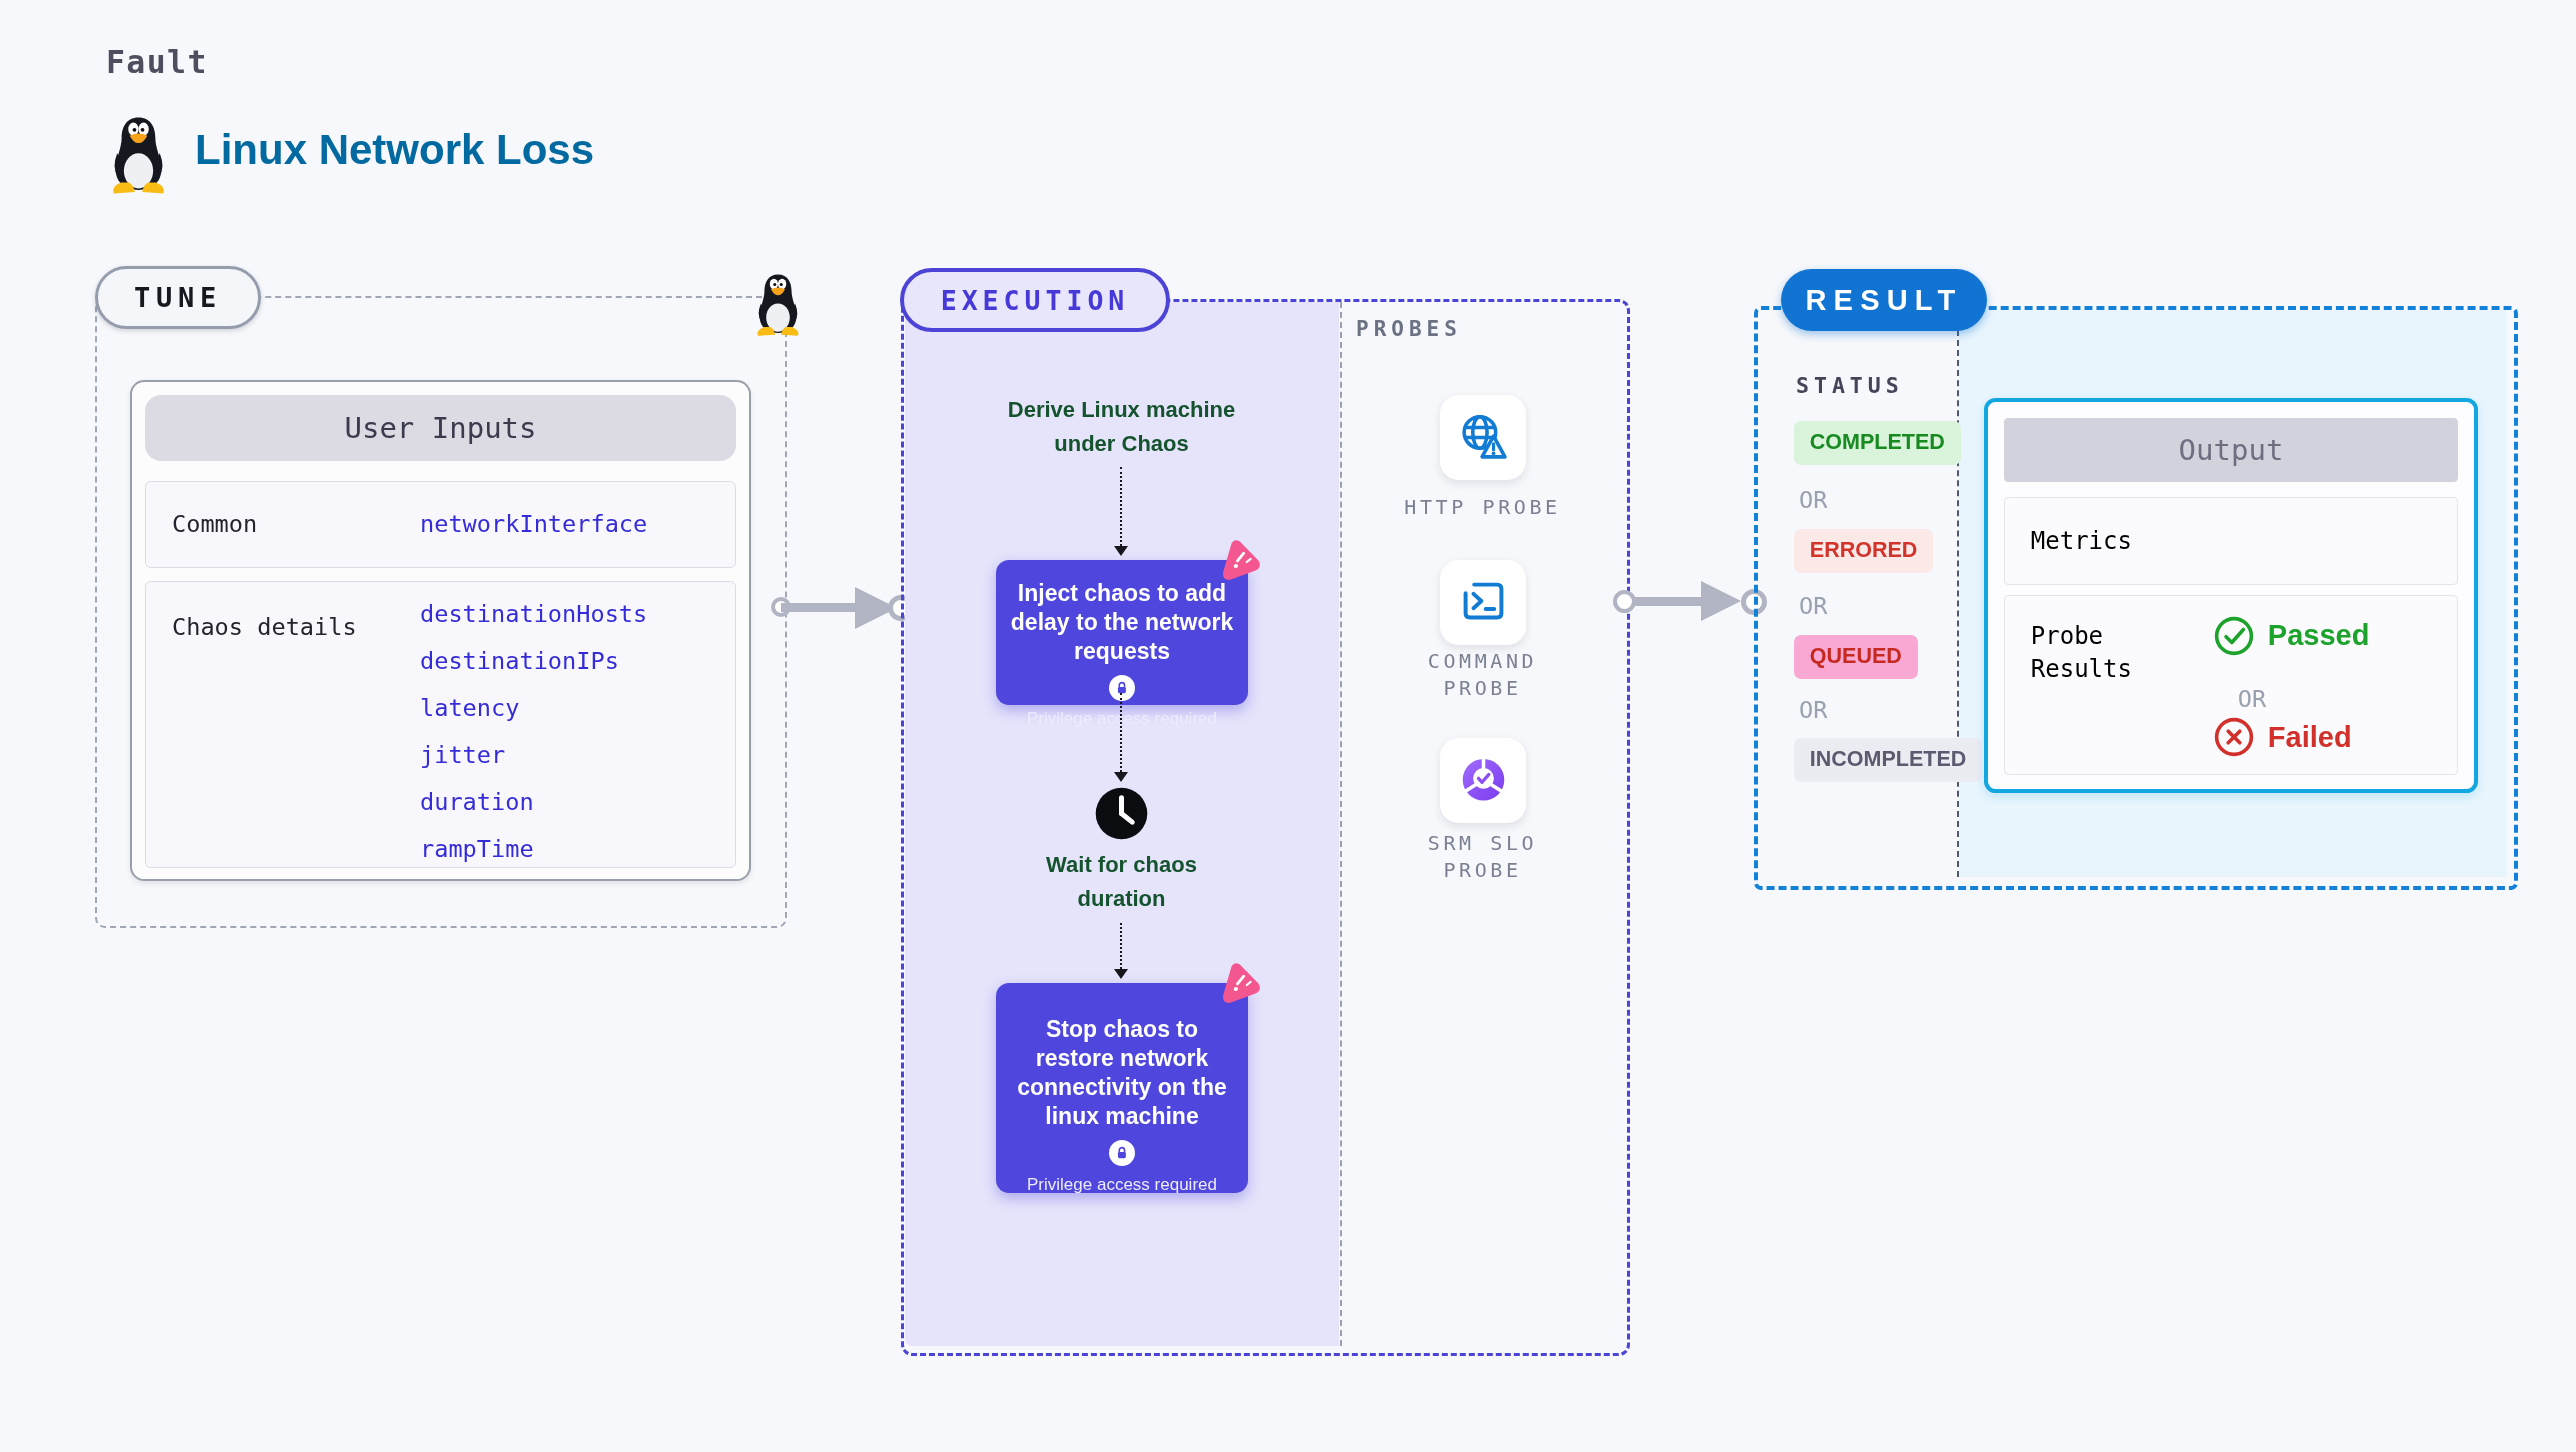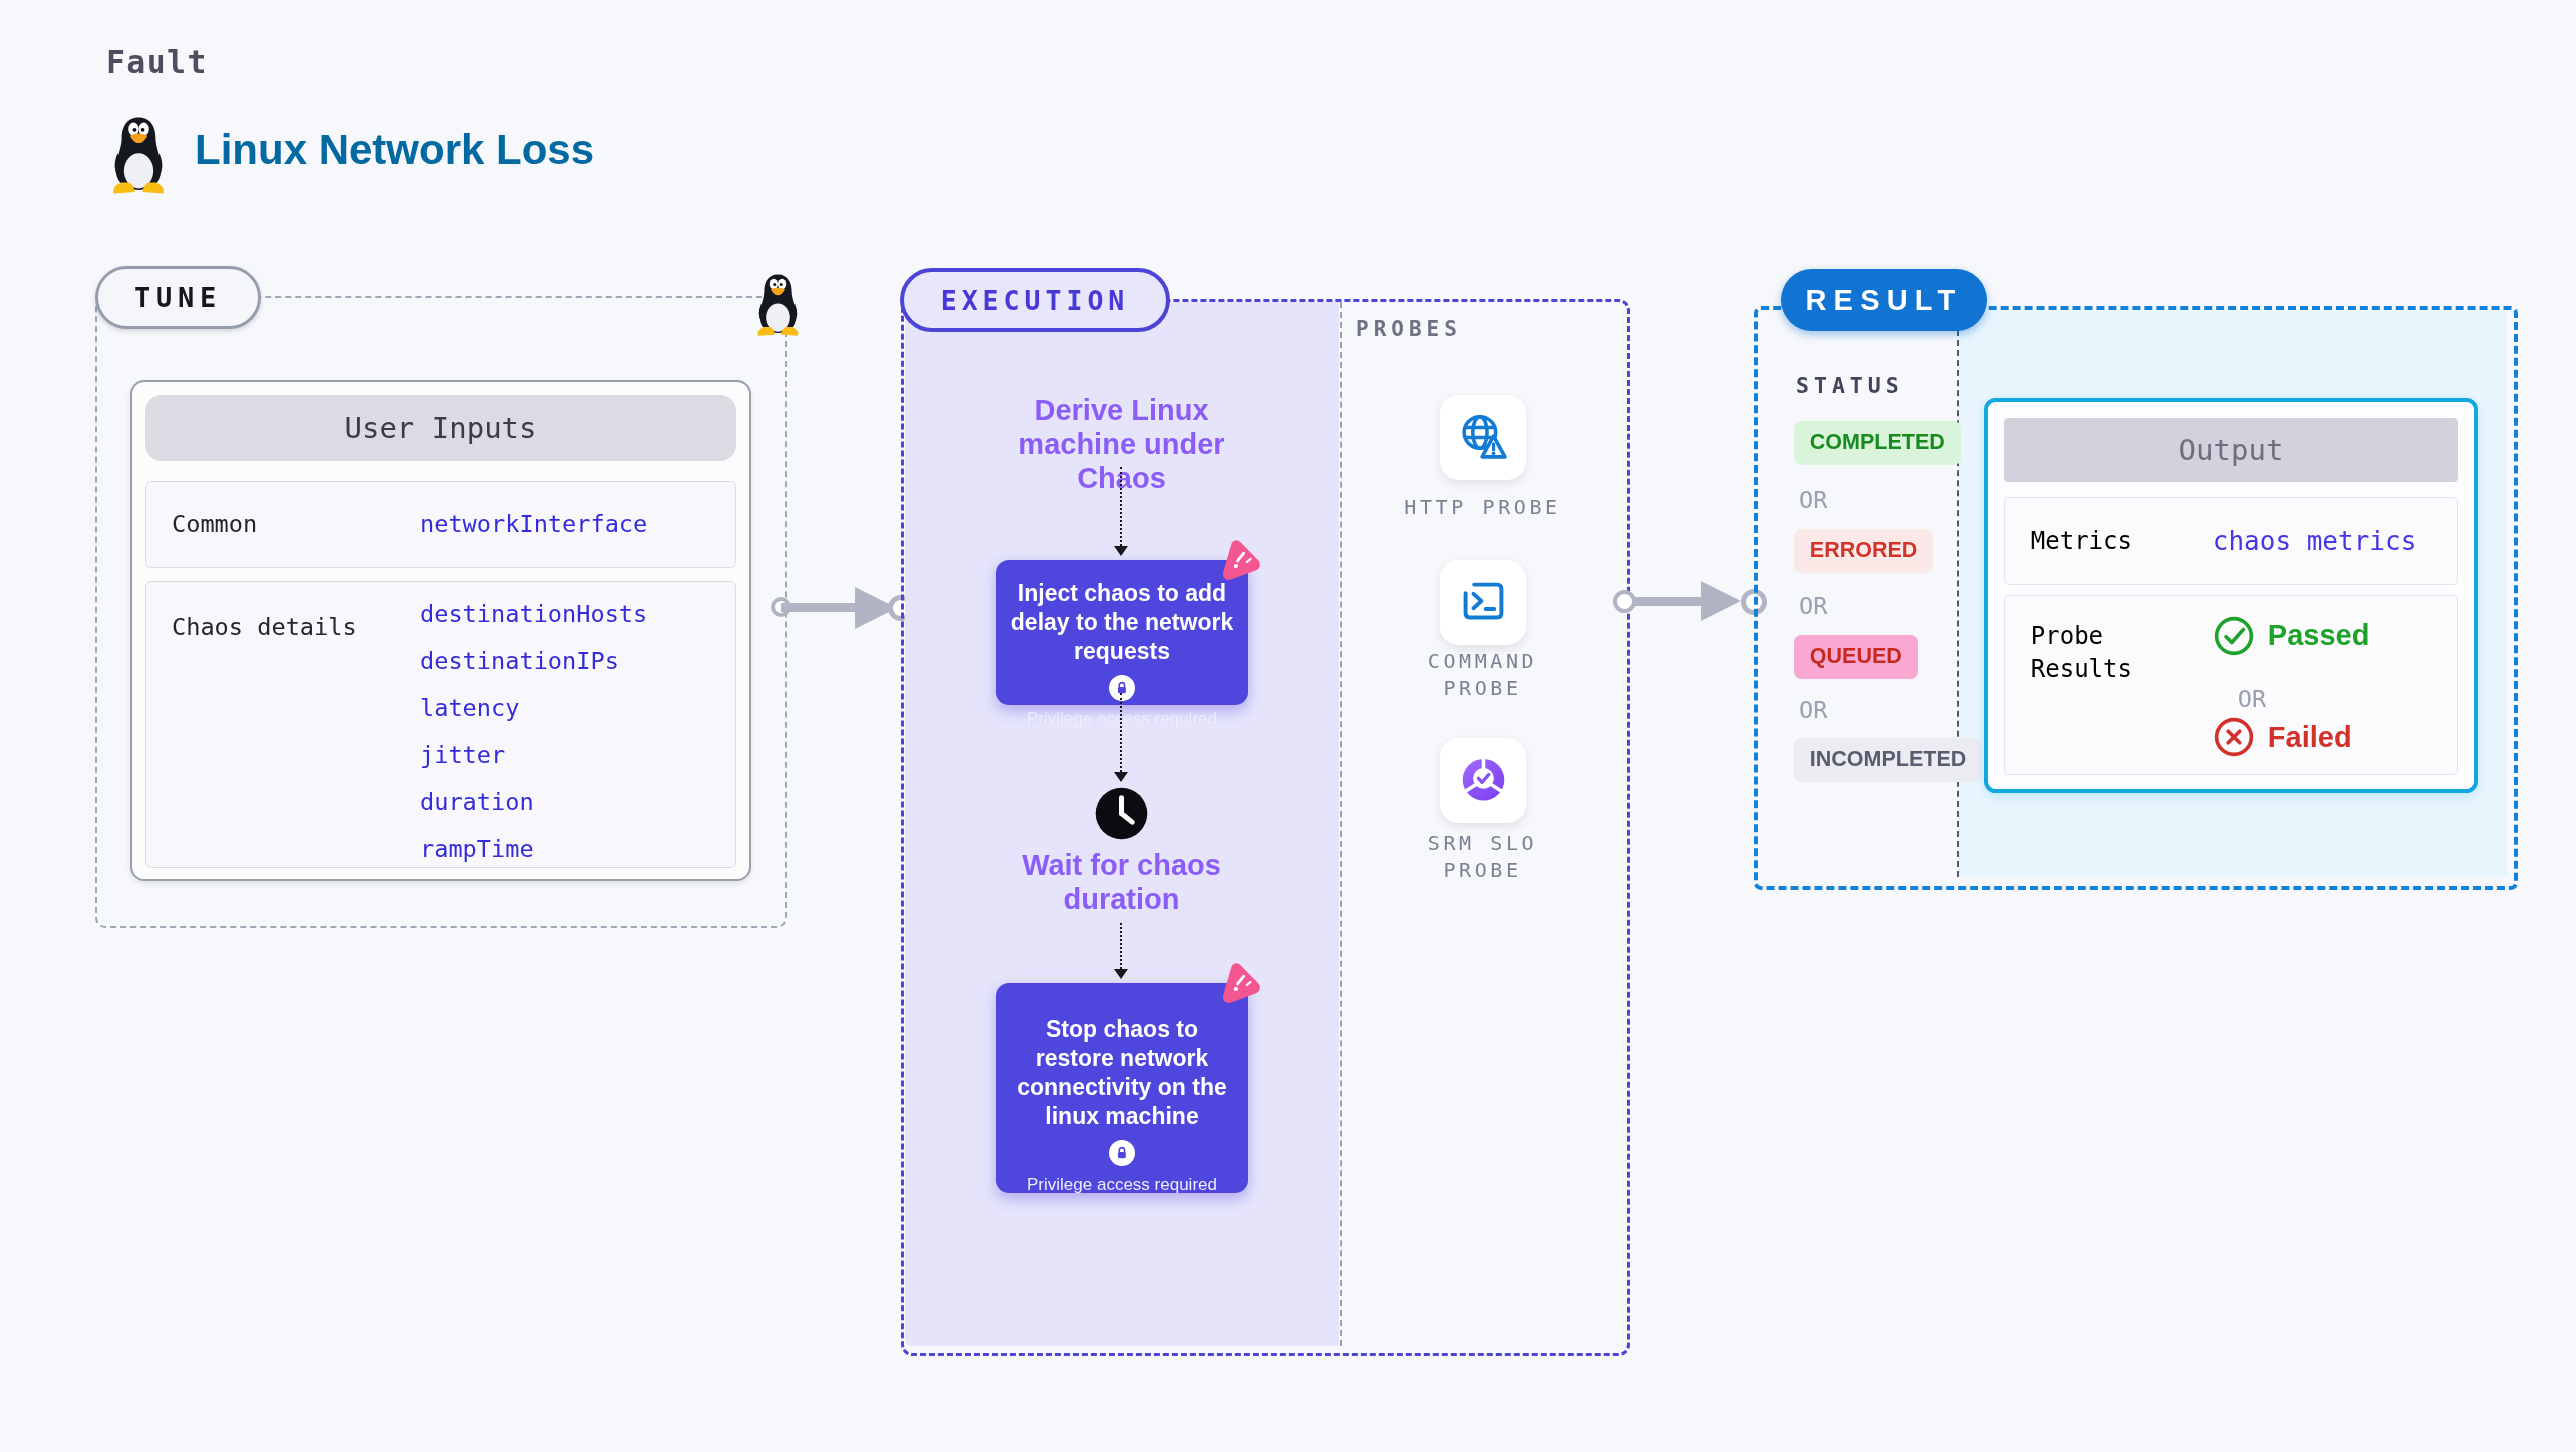--- a/index.html
+++ b/index.html
@@ -42,21 +42,21 @@
 
   
   .shaft{background:#b1b4c2;height:9.3px;}
   .ahead{width:0;height:0;border-top:21px solid transparent;border-bottom:21px solid transparent;border-left:42px solid #b1b4c2;}
   .acirc{background:#ffffff;border:5px solid #b1b4c2;border-radius:50%;box-sizing:border-box;}
 
   
   .exec-box{left:901px;top:299px;width:723px;height:1051px;border:3.6px dashed #4c44d6;border-radius:11.5px;}
   .exec-fill{left:905px;top:302px;width:434px;height:1044px;background:#e5e4fb;border-radius:7.2px 0 0 7.2px;}
   .exec-divider{left:1340px;top:302px;height:1044px;width:0;border-left:2.1px dashed #99a0b2;}
-  .flow-text{text-align:center;font-weight:bold;font-size:29px;line-height:34px;color:#8b5cf6;z-index:3;}
+  .flow-text{text-align:center;font-weight:bold;font-size:22px;line-height:34px;color:#14532d;z-index:3;}
   .dotline{width:0;border-left:2.9px dotted #17171d;z-index:3;}
   .dothead{width:0;height:0;border-left:7.2px solid transparent;border-right:7.2px solid transparent;border-top:10px solid #17171d;z-index:3;}
   .chaos-node{background:#4f46dd;border-radius:13px;color:#ffffff;z-index:3;
               box-shadow:0 5.7px 13px rgba(79,70,221,.35);display:flex;flex-direction:column;align-items:center;}
   .node-inject{left:996px;top:560px;width:252px;height:126px;padding-top:18.6px;}
   .node-stop{left:996px;top:983px;width:252px;height:178px;padding-top:32px;}
   .node-text{font-weight:bold;font-size:23px;line-height:29px;text-align:center;width:225px;}
   .priv{display:flex;align-items:center;gap:8.6px;margin-top:9.3px;flex-direction:column;}
   .priv-circle{width:26px;height:26px;background:#ffffff;border-radius:50%;display:flex;align-items:center;justify-content:center;}
   .priv-circle svg{width:15.8px;height:15.8px;}
@@ -276,21 +276,20 @@
   <div class="or-text mono" style="left:1799px;top:592px;">OR</div>
   <div class="status-badge" style="top:635px;background:#f9a8d4;color:#c6291f;text-align:right;">QUEUED</div>
   <div class="or-text mono" style="left:1799px;top:696px;">OR</div>
   <div class="status-badge" style="top:738px;background:#ebebf2;color:#5b5b70;">INCOMPLETED</div>
 
   <div class="abs output-card">
     <div class="out-header mono">Output</div>
 
     <div class="out-row metrics-row">
       <span class="out-label mono">Metrics</span>
-      <span class="metrics-value mono">chaos metrics</span>
     </div>
 
     <div class="out-row proberes-row">
       <span class="out-label mono">Probe Results</span>
       <div class="verdict v-pass">
         <svg viewBox="0 0 58 58">
           <circle cx="29" cy="29" r="24" fill="none" stroke="#1da32b" stroke-width="5"></circle>
           <path d="M18 30 L26 38 L42 20" fill="none" stroke="#1da32b" stroke-width="5" stroke-linecap="round" stroke-linejoin="round"></path>
         </svg>
         <span>Passed</span>

